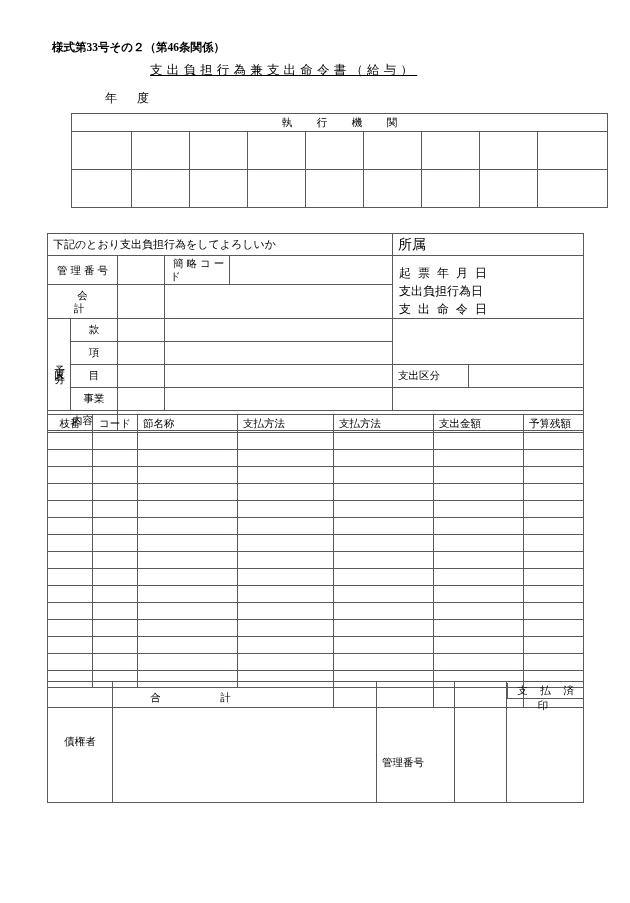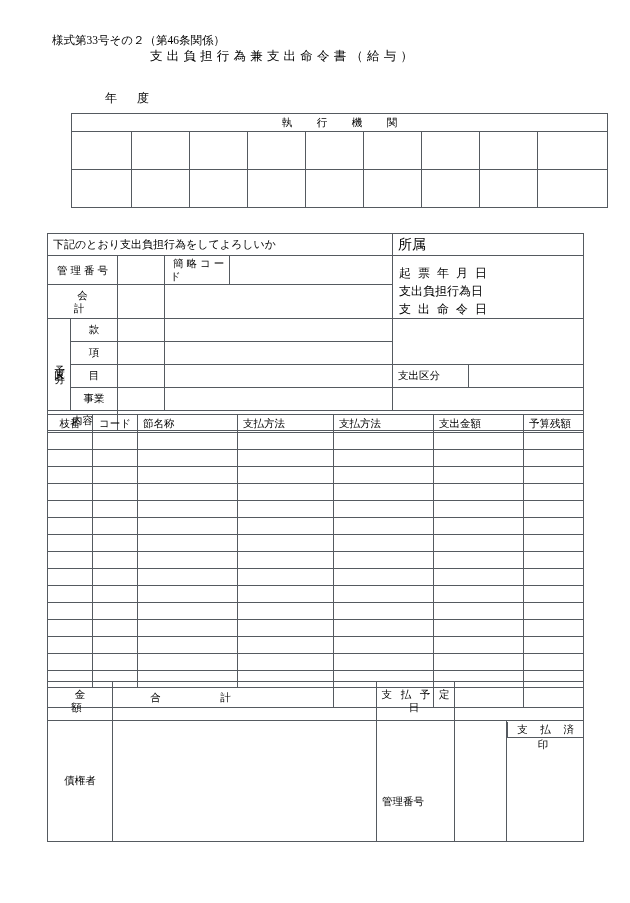--- a/index.html
+++ b/index.html
@@ -19,32 +19,34 @@
   
   .page {
     position: relative;
     width: 630px;
     height: 903px;
     box-sizing: border-box;
   }
   .form-no {
     position: absolute;
     left: 52px;
-    top: 33px;
+    top: 40px;
     font-size: 11.5px;
     letter-spacing: 0px;
     white-space: nowrap;
+    font-weight: bold;
   }
   .doc-title {
     position: absolute;
     left: 150px;
-    top: 48px;
+    top: 62px;
     font-size: 12.5px;
     letter-spacing: 4.2px;
     white-space: nowrap;
+    text-decoration: underline;
   }
   .fiscal-year {
     position: absolute;
     left: 105px;
     top: 90px;
     font-size: 12px;
     letter-spacing: 4px;
     white-space: nowrap;
   }
 
@@ -413,26 +415,20 @@
   <div class="tblwrap" id="sec-bottom">
     <table class="frm">
       <colgroup>
         <col style="width:65px">
           <col style="width:264px">
         <col style="width:78px">
           <col style="width:52px">
           <col style="width:77px">
       </colgroup>
       <tbody>
-          <tr>
-        <td class="ctr wide" style="height:38px">金　　額</td>
-        <td></td>
-        <td class="ctr wide3">支 払 予 定 日</td>
-        <td colspan="2"></td>
-      </tr>
       <tr>
         <td class="ctr" style="height:120px">債権者</td>
         <td></td>
         <td class="lft vtop" style="padding-top:42px !important">管理番号</td>
         <td></td>
         <td class="seal-cell">
           <div class="seal-box">支 払 済 印</div>
           <div style="height:103px"></div>
         </td>
       </tr>

